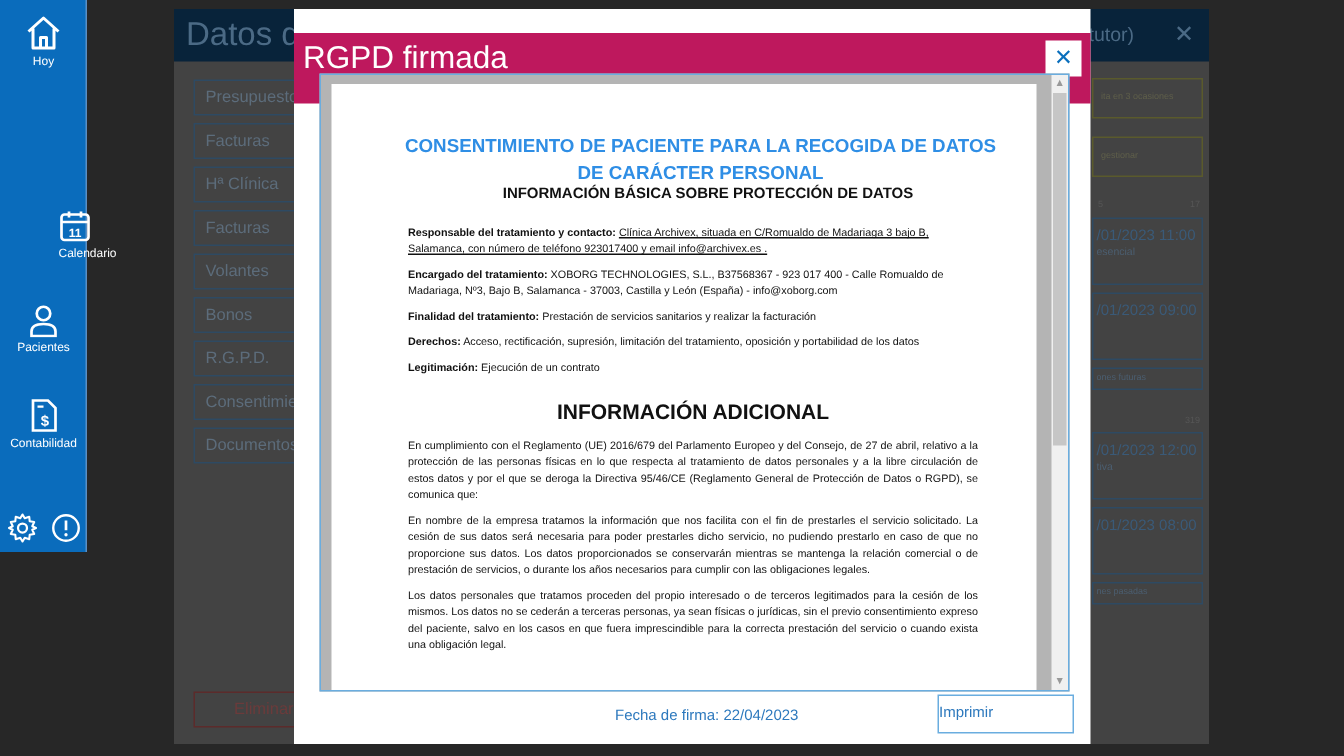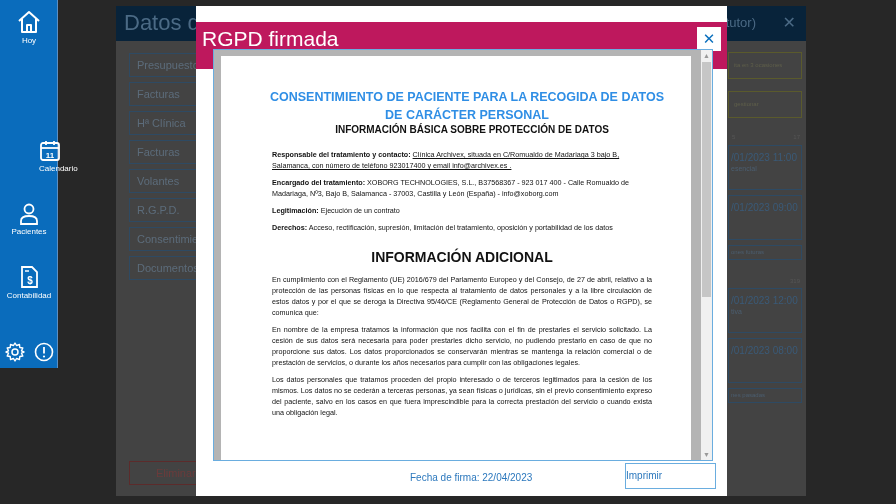--- a/index.html
+++ b/index.html
@@ -105,20 +105,21 @@
     <span class="bg-title">Datos de</span>
     <span class="bg-subtitle">ene tutor)</span>
     <span class="bg-close">✕</span>
   </div>
   <div class="bg-list">
     <div class="bg-list-item">Presupuestos</div>
     <div class="bg-list-item">Facturas</div>
     <div class="bg-list-item">Hª Clínica</div>
     <div class="bg-list-item">Facturas</div>
     <div class="bg-list-item">Volantes</div>
+    <div class="bg-list-item">Bonos</div>
     <div class="bg-list-item">R.G.P.D.</div>
     <div class="bg-list-item">Consentimientos</div>
     <div class="bg-list-item">Documentos</div>
   </div>
   <div class="bg-delete">Eliminar</div>
 
   <div class="bg-right">
     <div class="bg-warn" style="top:46px;">ita en 3 ocasiones</div>
     <div class="bg-warn" style="top:85px;">gestionar</div>
     <span class="bg-count" style="top:128px; left:4px;">5</span>
@@ -152,22 +153,23 @@
       <span>✕</span>
     </div>
   </div>
 
   <div class="doc-frame">
     <div class="doc-page">
       <div class="doc-title">CONSENTIMIENTO DE PACIENTE PARA LA RECOGIDA DE DATOS DE CARÁCTER PERSONAL</div>
       <div class="doc-h2">INFORMACIÓN BÁSICA SOBRE PROTECCIÓN DE DATOS</div>
       <p class="doc-p"><b>Responsable del tratamiento y contacto:</b> <u>Clínica Archivex, situada en C/Romualdo de Madariaga 3 bajo B, Salamanca, con número de teléfono 923017400 y email info@archivex.es .</u></p>
       <p class="doc-p"><b>Encargado del tratamiento:</b> <span>XOBORG TECHNOLOGIES, S.L., B37568367 - 923 017 400 - Calle Romualdo de Madariaga, Nº3, Bajo B, Salamanca - 37003, Castilla y León (España) - info@xoborg.com</span></p>
+      <p class="doc-p"><b>Finalidad del tratamiento:</b> <span>Prestación de servicios sanitarios y realizar la facturación</span></p>
+      <p class="doc-p"><b>Derechos:</b> <span>Acceso, rectificación, supresión, limitación del tratamiento, oposición y portabilidad de los datos</span></p>
       <p class="doc-p"><b>Legitimación:</b> <span>Ejecución de un contrato</span></p>
-      <p class="doc-p"><b>Derechos:</b> <span>Acceso, rectificación, supresión, limitación del tratamiento, oposición y portabilidad de los datos</span></p>
       <div class="doc-h3">INFORMACIÓN ADICIONAL</div>
       <p class="doc-p just">En cumplimiento con el Reglamento (UE) 2016/679 del Parlamento Europeo y del Consejo, de 27 de abril, relativo a la protección de las personas físicas en lo que respecta al tratamiento de datos personales y a la libre circulación de estos datos y por el que se deroga la Directiva 95/46/CE (Reglamento General de Protección de Datos o RGPD), se comunica que:</p>
       <p class="doc-p just">En nombre de la empresa tratamos la información que nos facilita con el fin de prestarles el servicio solicitado. La cesión de sus datos será necesaria para poder prestarles dicho servicio, no pudiendo prestarlo en caso de que no proporcione sus datos. Los datos proporcionados se conservarán mientras se mantenga la relación comercial o de prestación de servicios, o durante los años necesarios para cumplir con las obligaciones legales.</p>
       <p class="doc-p just">Los datos personales que tratamos proceden del propio interesado o de terceros legitimados para la cesión de los mismos. Los datos no se cederán a terceras personas, ya sean físicas o jurídicas, sin el previo consentimiento expreso del paciente, salvo en los casos en que fuera imprescindible para la correcta prestación del servicio o cuando exista una obligación legal.</p>
     </div>
     <div class="scrollbar">
       <div class="scroll-up">▲</div>
       <div class="scroll-thumb"></div>
       <div class="scroll-down">▼</div>
     </div>

